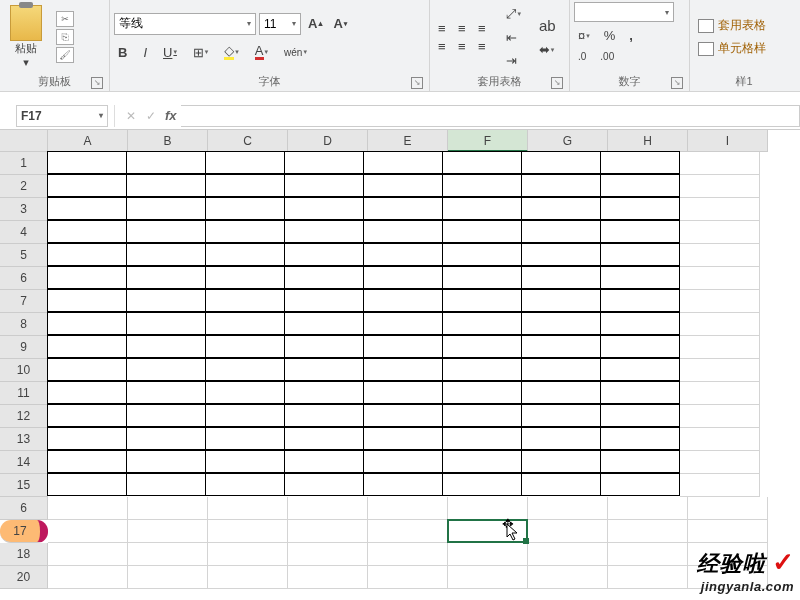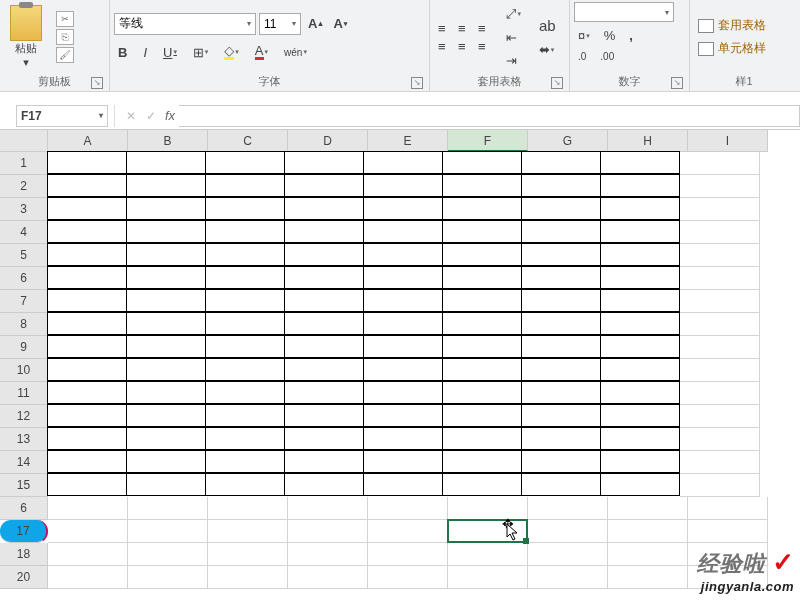--- a/index.html
+++ b/index.html
@@ -30,43 +30,43 @@
   .num-row { display:flex; gap:6px; align-items:center; }
   .num-fmt { width:100px; height:20px; border:1px solid #aaa; background:#fff; font-size:11px; padding:1px 4px; display:flex; justify-content:space-between; align-items:center; }
   .style-col { display:flex; flex-direction:column; gap:6px; padding:2px 4px; }
   .style-item { display:flex; align-items:center; gap:4px; font-size:12px; color:#a16207; }
   .style-icon { width:16px; height:14px; border:1px solid #888; background:#fff; }
 
   .formula-bar { height:28px; border-bottom:1px solid #ccc; display:flex; align-items:center; margin-top:10px; }
   .name-box { width:92px; height:22px; border:1px solid #ccc; margin-left:16px; display:flex; align-items:center; justify-content:space-between; padding:0 4px; font-size:12px; color:#444; background:#fff;font-weight:bold; }
   .fb-sep { width:1px; height:22px; background:#ddd; margin:0 6px; }
   .fb-btn { width:20px; text-align:center; font-size:12px; color:#bbb; }
-  .fb-fx { font-style:italic; font-size:13px; color:#666; margin:0 4px; }
+  .fb-fx { font-style:italic; font-size:13px; color:#666; margin:0 4px;font-weight:bold; }
   .fb-input { flex:1; height:22px; border:1px solid #ccc; border-left:none; font-size:12px; padding:0 4px; }
 
   .sheet-area { position:relative; height:480px; overflow:hidden; }
   .corner { position:absolute; left:0; top:0; width:48px; height:22px; background:#e6e6e6; border-right:1px solid #ccc; border-bottom:1px solid #ccc; }
   .col-headers { position:absolute; left:48px; top:0; height:22px; display:flex; }
   .col-h { width:80px; height:22px; background:#e6e6e6; border-right:1px solid #ccc; border-bottom:1px solid #ccc; text-align:center; font-size:12px; color:#444; line-height:22px; }
   .col-h.active { background:#d4e6d4; border-bottom:2px solid #217346; }
   .row-headers { position:absolute; left:0; top:22px; width:48px; }
   .row-h { height:23px; background:#e6e6e6; border-right:1px solid #ccc; border-bottom:1px solid #ccc; text-align:center; font-size:12px; color:#444; line-height:23px; }
-  .row-h.active { background:#0ea5e9; border-right:2px solid #be185d;border-radius:11px; }
+  .row-h.active { background:#fdba74; border-right:8px solid #be185d;border-radius:11px; }
   .grid { position:absolute; left:48px; top:22px; }
   .grid-row { display:flex; height:23px; }
   .cell { width:80px; height:23px; border-right:1px solid #d4d4d4; border-bottom:1px solid #d4d4d4; }
   .cell.b { border:1px solid #000; margin:-1px 0 0 -1px; }
   .sel-box { position:absolute; border:2px solid #217346; pointer-events:none; }
   .sel-handle { position:absolute; width:6px; height:6px; background:#217346; right:-3px; bottom:-3px; }
 
   .cursor-move { position:absolute; font-size:14px; color:#000; pointer-events:none; }
   .cursor-arrow { position:absolute; pointer-events:none; }
 
   .watermark { position:absolute; right:6px; bottom:6px; text-align:right; }
-  .wm-main { font-size:22px; font-weight:900; color:#737373; font-style:italic; letter-spacing:1px; }
+  .wm-main { font-size:22px; font-weight:900; color:#000000; font-style:italic; letter-spacing:1px; }
   .wm-check { color:#d11; font-size:26px; font-weight:900; margin-left:2px; }
   .wm-sub { font-size:13px; font-weight:bold; color:#222; font-style:italic; letter-spacing:0.5px; }
 </style>
 </head>
 <body>
 
 <div class="ribbon">
 
   <div class="ribbon-group" style="width:110px">
     <div class="ribbon-group-content">

